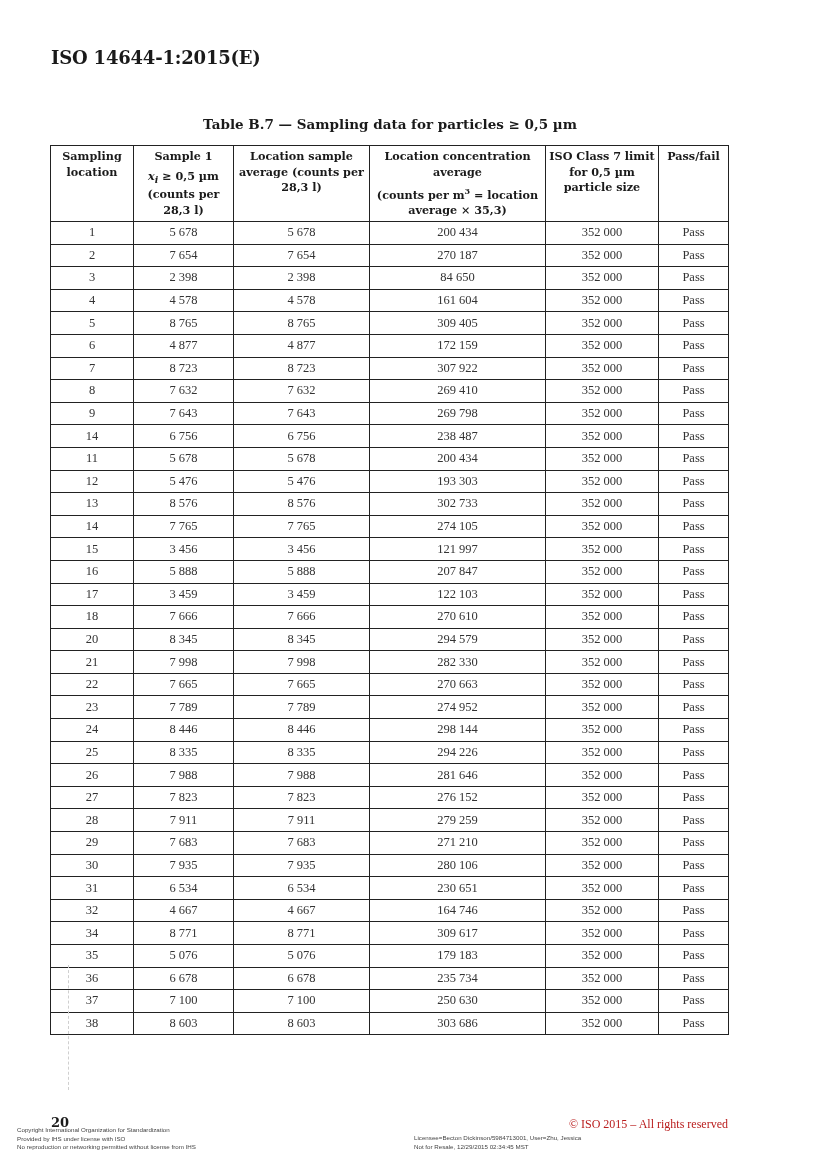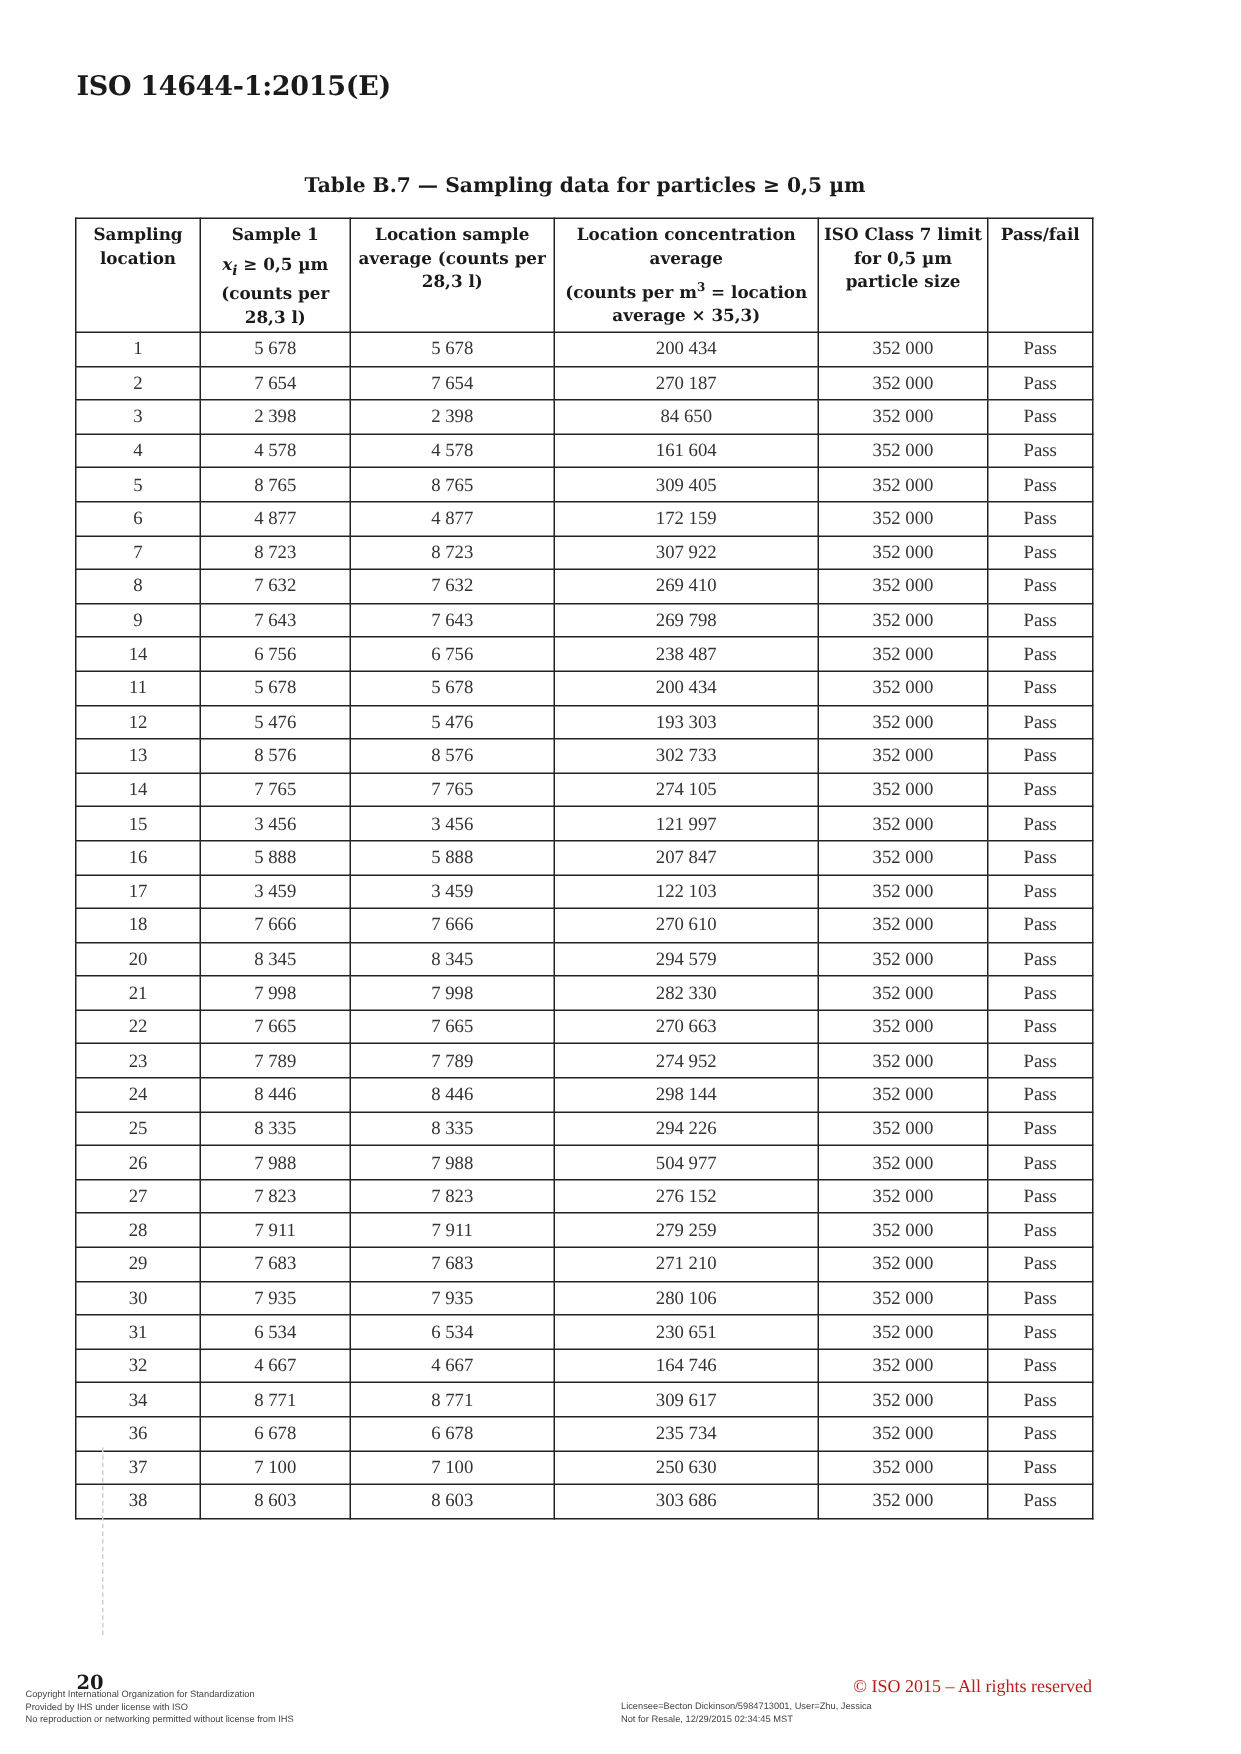--- a/index.html
+++ b/index.html
@@ -244,21 +244,21 @@
         <td>8 335</td>
         <td>8 335</td>
         <td>294 226</td>
         <td>352 000</td>
         <td>Pass</td>
       </tr>
       <tr>
         <td>26</td>
         <td>7 988</td>
         <td>7 988</td>
-        <td>504 977</td>
+        <td>281 646</td>
         <td>352 000</td>
         <td>Pass</td>
       </tr>
       <tr>
         <td>27</td>
         <td>7 823</td>
         <td>7 823</td>
         <td>276 152</td>
         <td>352 000</td>
         <td>Pass</td>
@@ -301,20 +301,28 @@
         <td>4 667</td>
         <td>164 746</td>
         <td>352 000</td>
         <td>Pass</td>
       </tr>
       <tr>
         <td>34</td>
         <td>8 771</td>
         <td>8 771</td>
         <td>309 617</td>
+        <td>352 000</td>
+        <td>Pass</td>
+      </tr>
+      <tr>
+        <td>35</td>
+        <td>5 076</td>
+        <td>5 076</td>
+        <td>179 183</td>
         <td>352 000</td>
         <td>Pass</td>
       </tr>
       <tr>
         <td>36</td>
         <td>6 678</td>
         <td>6 678</td>
         <td>235 734</td>
         <td>352 000</td>
         <td>Pass</td>

